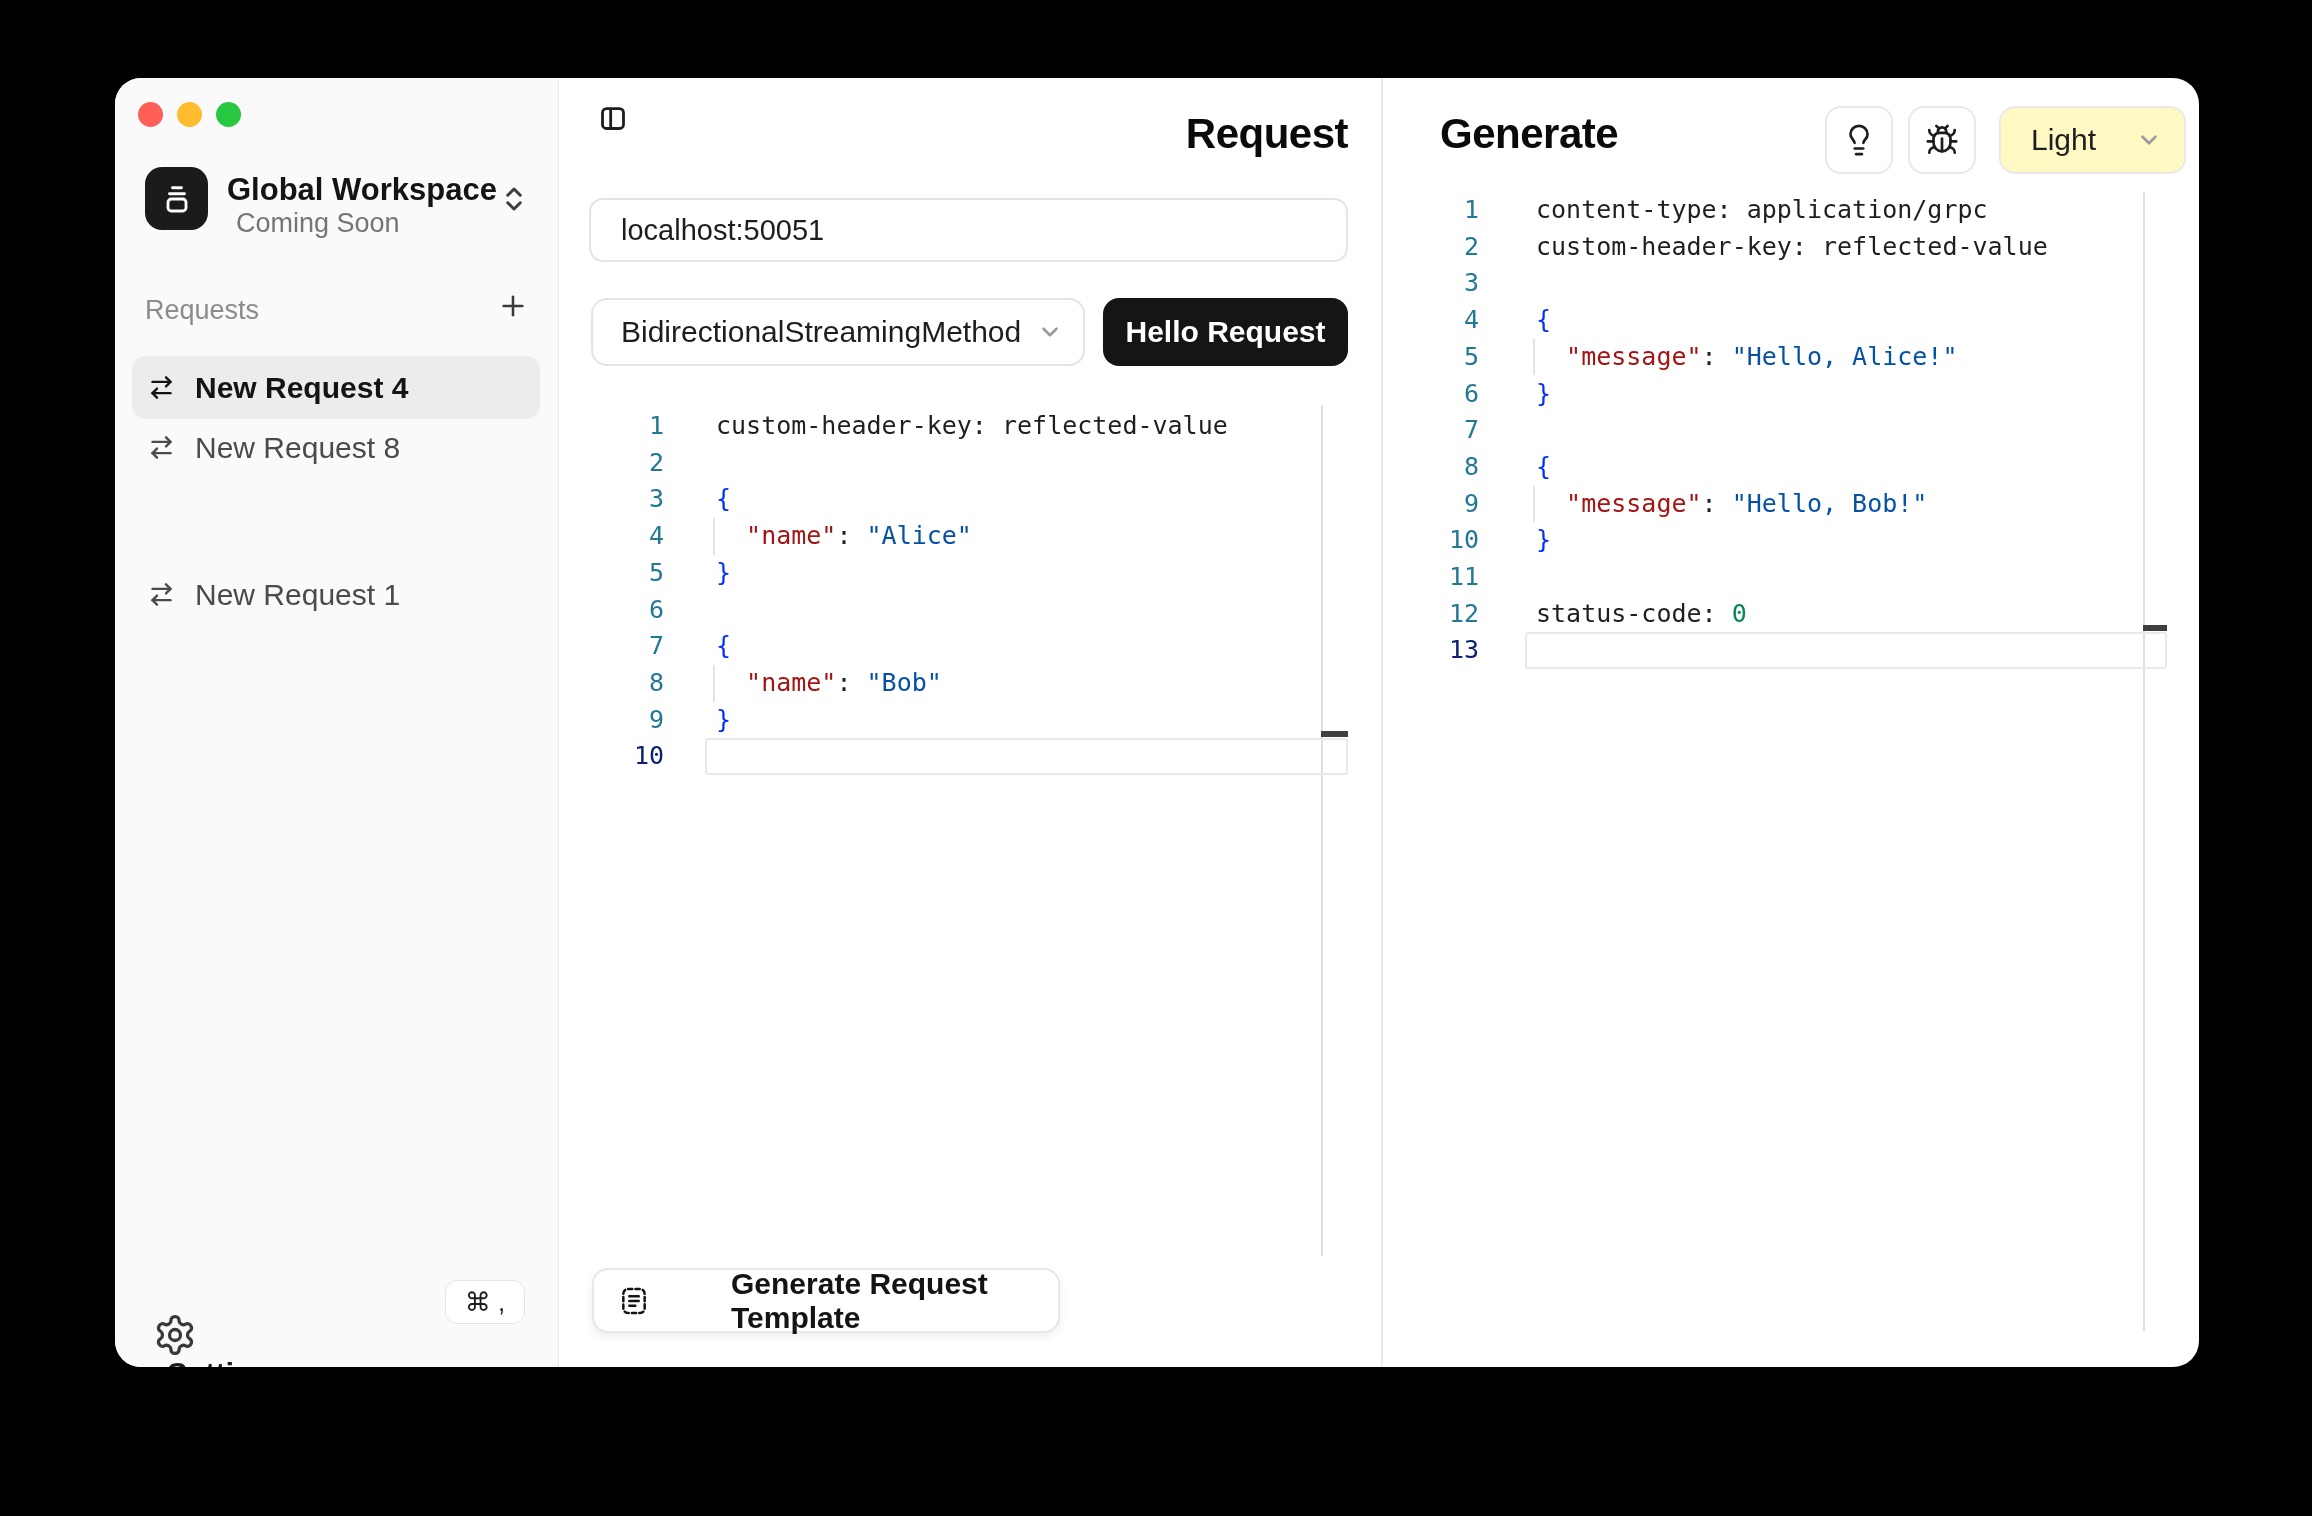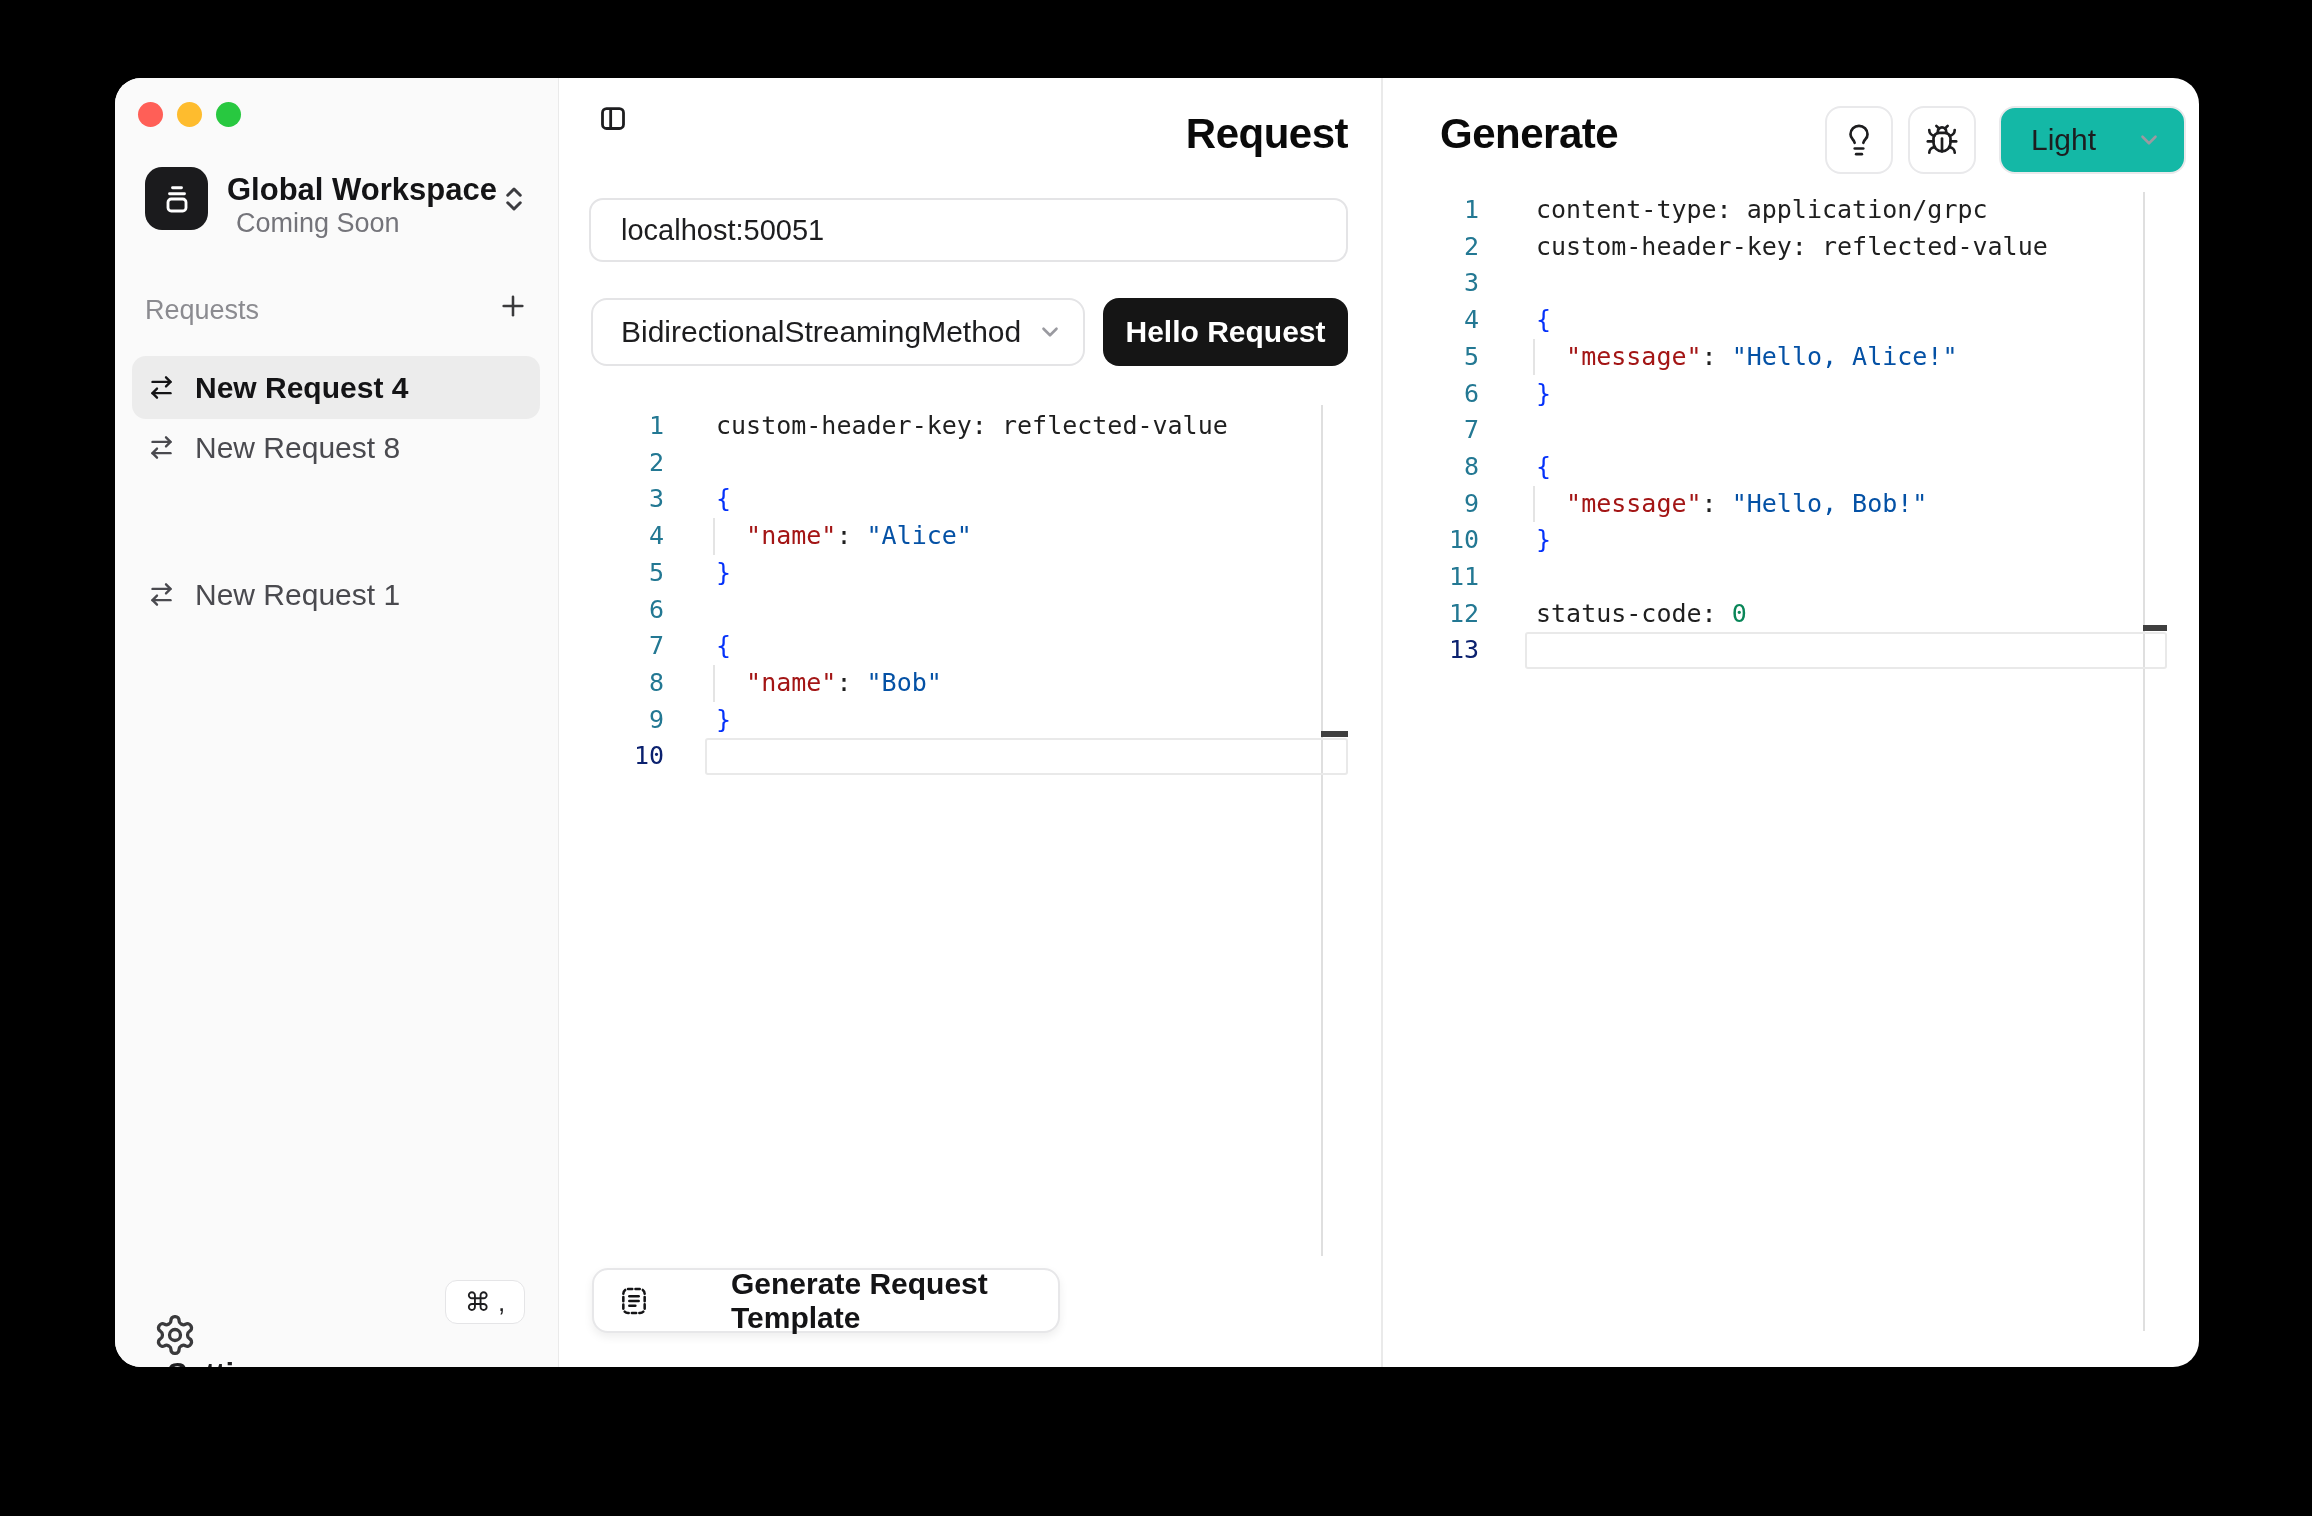--- a/index.html
+++ b/index.html
@@ -40,21 +40,21 @@
   .send-btn { position:absolute; left:988px; top:220px; width:245px; height:68px; border-radius:16px; background:#151515; color:#fff; font-size:30px; font-weight:bold; display:flex; align-items:center; justify-content:center; cursor:pointer; }
   .gen-btn { position:absolute; left:477px; top:1190px; width:468px; height:65px; border:2px solid #e7e7e9; border-radius:16px; background:#fff; display:flex; align-items:center; box-shadow:0 4px 10px rgba(0,0,0,0.07); cursor:pointer; }
   .gen-btn .tpl-icon { width:32px; height:32px; margin-left:24px; color:#141416; flex:none; }
   .gen-btn .lbl { margin-left:81px; font-size:30px; font-weight:bold; color:#141416; }
 
   
   .resp-title { position:absolute; left:1325px; top:32px; font-size:42px; font-weight:bold; letter-spacing:-0.5px; color:#0a0a0a; }
   .icon-btn { position:absolute; top:28px; width:68px; height:68px; border:2px solid #e9e9eb; border-radius:16px; background:#fff; display:flex; align-items:center; justify-content:center; cursor:pointer; color:#1d1d1f; }
   .bulb-btn { left:1710px; }
   .bug-btn { left:1793px; }
-  .theme-select { position:absolute; left:1884px; top:28px; width:187px; height:68px; border:2px solid #e9e9eb; border-radius:16px; background:#14b8a6; display:flex; align-items:center; cursor:pointer; }
+  .theme-select { position:absolute; left:1884px; top:28px; width:187px; height:68px; border:2px solid #e9e9eb; border-radius:16px; background:#fef9c3; display:flex; align-items:center; cursor:pointer; }
   .theme-select .txt { margin-left:30px; font-size:30px; color:#1d1d1f; }
   .theme-select .chev { position:absolute; right:22px; }
 
   
   .ed-num { position:absolute; width:80px; text-align:right; font-family:"DejaVu Sans Mono", monospace; font-size:25px; color:#237893; line-height:36.7px; }
   .ed-num.active { color:#0b216f; }
   .ed-line { position:absolute; font-family:"DejaVu Sans Mono", monospace; font-size:25px; line-height:36.7px; white-space:pre; }
   .seg-p { color:#1f1f1f; } .seg-k { color:#a31515; } .seg-s { color:#0451a5; }
   .seg-b { color:#0431fa; } .seg-n { color:#098658; }
   .ed-guide { position:absolute; width:1.5px; background:#e4e4e4; }

